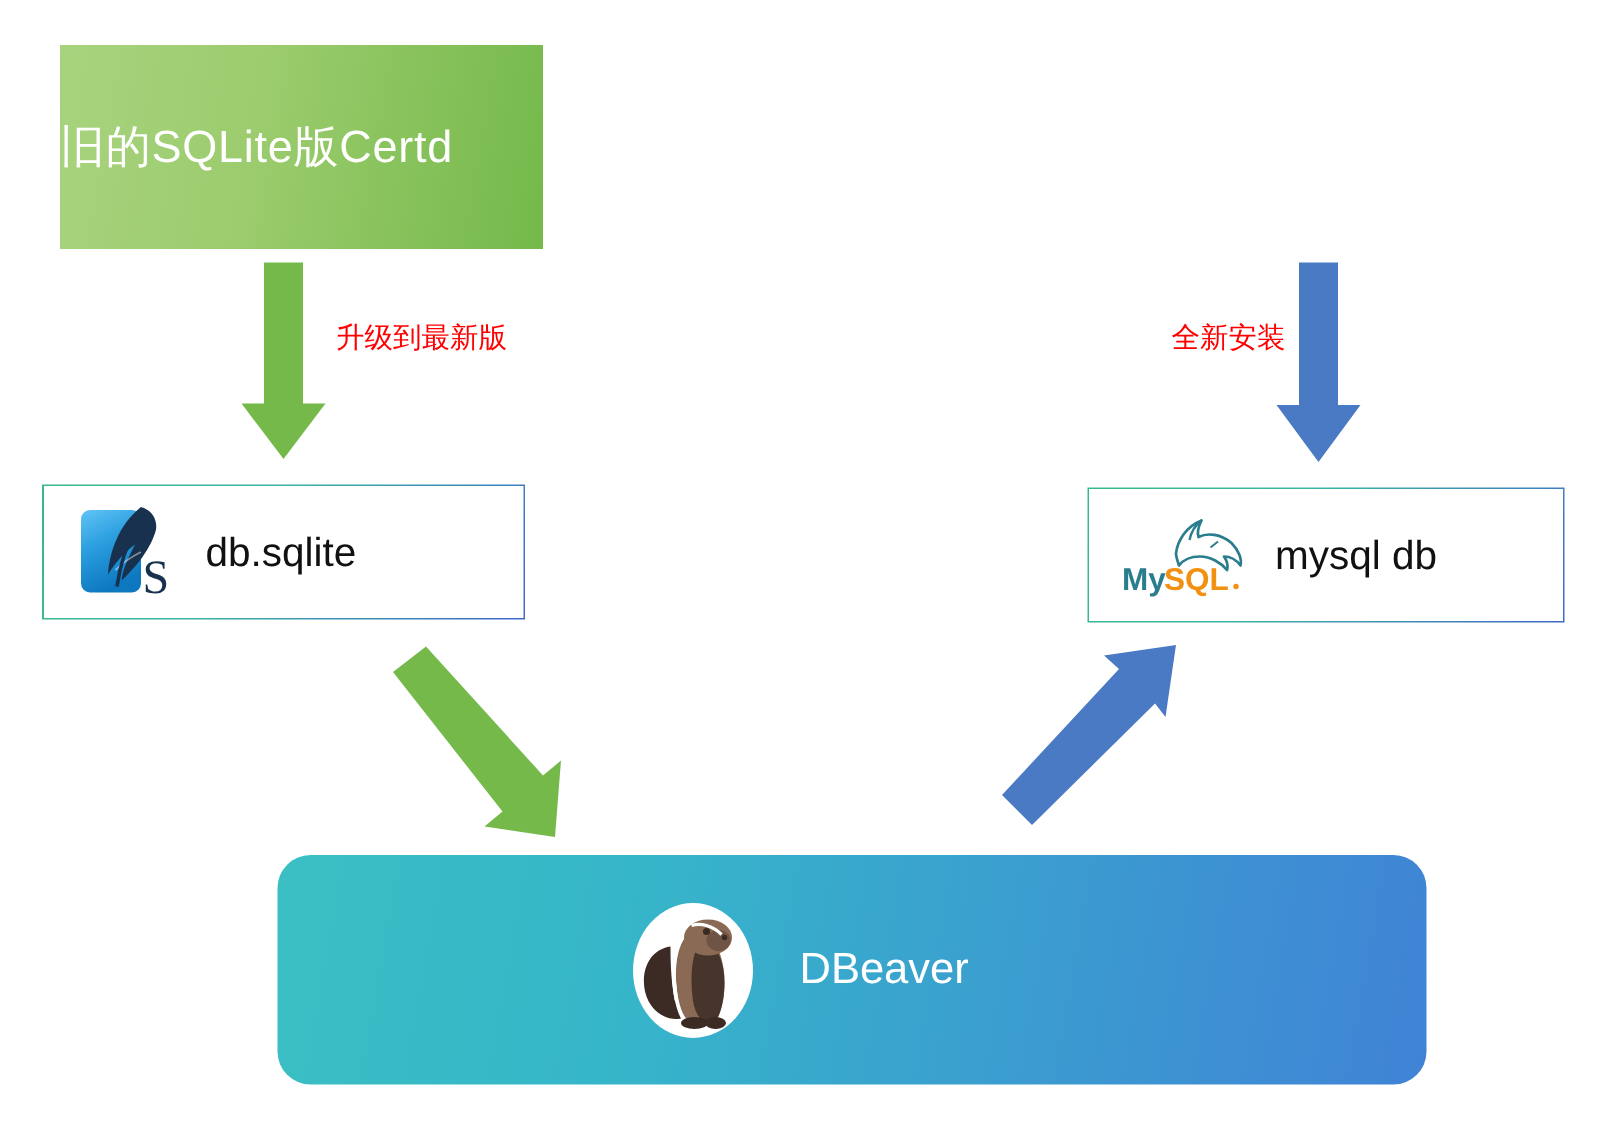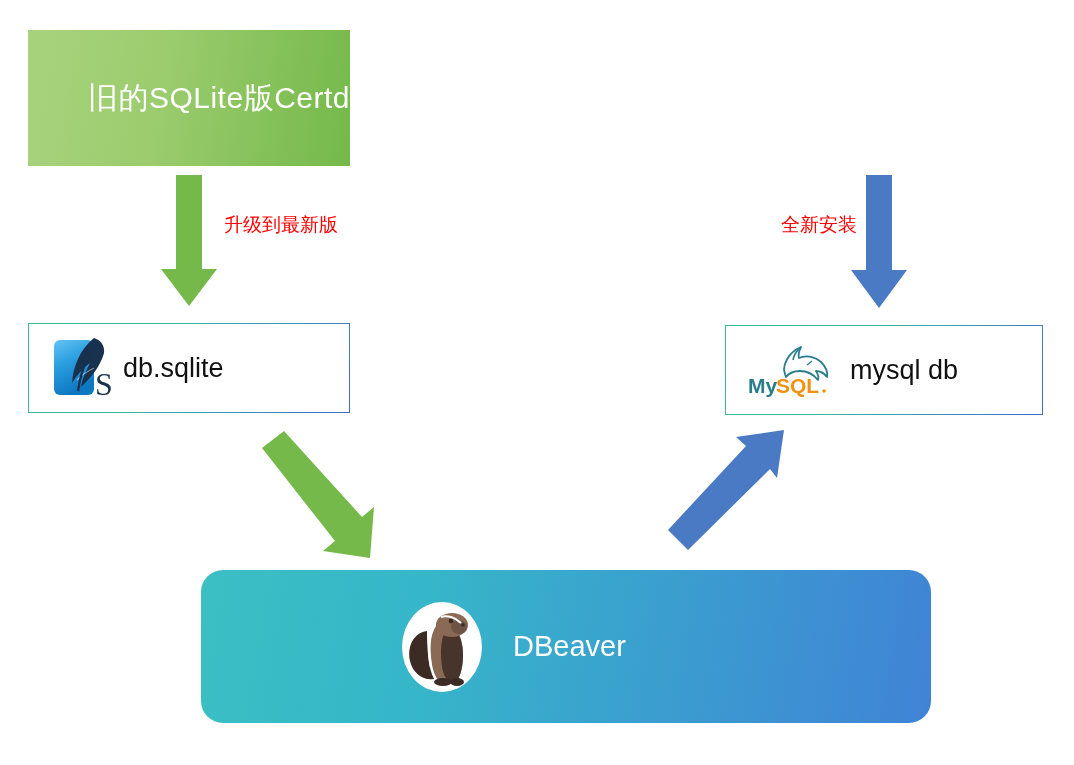--- a/index.html
+++ b/index.html
@@ -16,25 +16,26 @@
     height: 765px;
     background: #ffffff;
     overflow: hidden;
   }
 
   
   .src-box {
     position: absolute;
     display: flex;
     align-items: center;
-    justify-content: flex-end;
+    justify-content: flex-start;
     color: #ffffff;
     font-size: 30px;
     letter-spacing: 0.5px;
     white-space: nowrap;
+    margin-left: 12px;
   }
   #box-sqlite-source {
     left: 28px;
     top: 30px;
     width: 322px;
     height: 136px;
     background: linear-gradient(100deg, #a8d37e 0%, #9ccc6e 40%, #74b94a 100%);
   }
   #box-mysql-source {
     left: 720px;
@@ -93,35 +94,36 @@
     align-items: center;
     justify-content: center;
     flex: 0 0 auto;
   }
   .db-label {
     font-size: 27px;
     color: #111111;
     white-space: nowrap;
   }
   #box-db-sqlite .db-icon-wrap { margin-left: 18px; width: 76px; }
-  #box-db-sqlite .db-label { }
+  #box-db-sqlite .db-label { margin-left: 14px; }
   #box-db-mysql .db-icon-wrap { margin-left: 16px; width: 96px; }
   #box-db-mysql .db-label { margin-left: 12px; }
 
   
   #box-dbeaver {
     position: absolute;
-    left: 201px;
+    left: 185px;
     top: 570px;
     width: 730px;
     height: 153px;
     border-radius: 22px;
     background: linear-gradient(100deg, #3bbfc3 0%, #36b6c9 30%, #4083d6 100%);
     display: flex;
     align-items: center;
+    padding-left: 36px;
   }
   #dbeaver-logo-wrap {
     margin-left: 200px;
     width: 82px;
     height: 92px;
     display: flex;
     align-items: center;
     justify-content: center;
     flex: 0 0 auto;
   }

